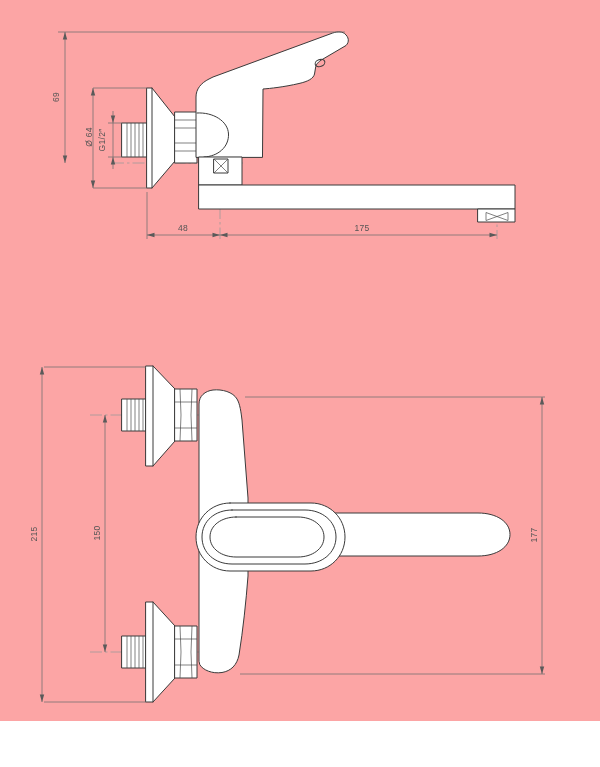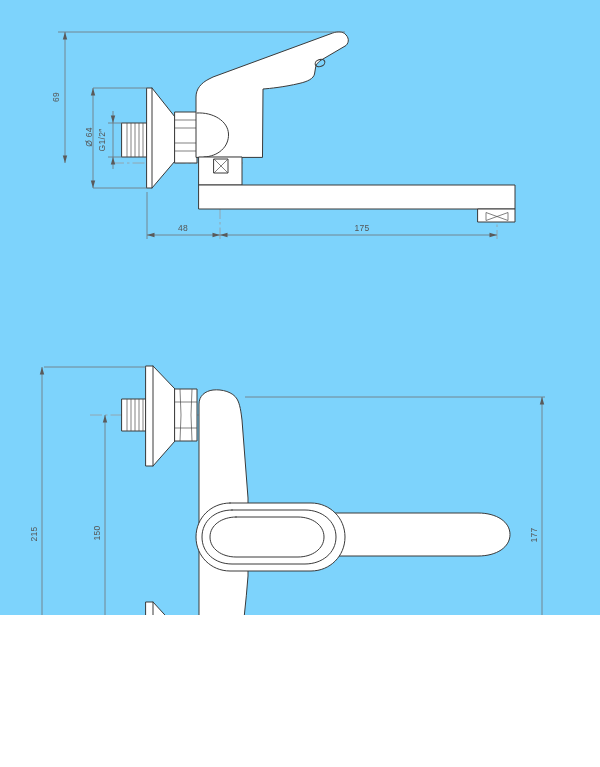--- a/index.html
+++ b/index.html
@@ -4,22 +4,22 @@
 <style>
   html, body {
     margin: 0;
     padding: 0;
     background: #ffffff;
     font-family: "Liberation Sans", sans-serif;
   }
   .canvas {
     position: relative;
     width: 600px;
-    height: 615px;
-    background: #7dd3fc;
+    height: 721px;
+    background: #fca5a5;
     overflow: hidden;
   }
   svg { display: block; }
   .outline  { fill: none; stroke: #3a3a3a; stroke-width: 1;   stroke-linejoin: round; stroke-linecap: round; }
   .outlinew { fill: #ffffff; stroke: #3a3a3a; stroke-width: 1; stroke-linejoin: round; stroke-linecap: round; }
   .thin     { fill: none; stroke: #4a4a4a; stroke-width: 0.7; }
   .dim      { fill: none; stroke: #6d6d6d; stroke-width: 0.75; }
   .arrow    { fill: #5a5a5a; stroke: none; }
   .cline    { fill: none; stroke: #9a9a9a; stroke-width: 0.75; stroke-dasharray: 12 3 2.5 3; }
   .dimtext  { fill: #555555; font-size: 8.5px; letter-spacing: 0.3px; }

